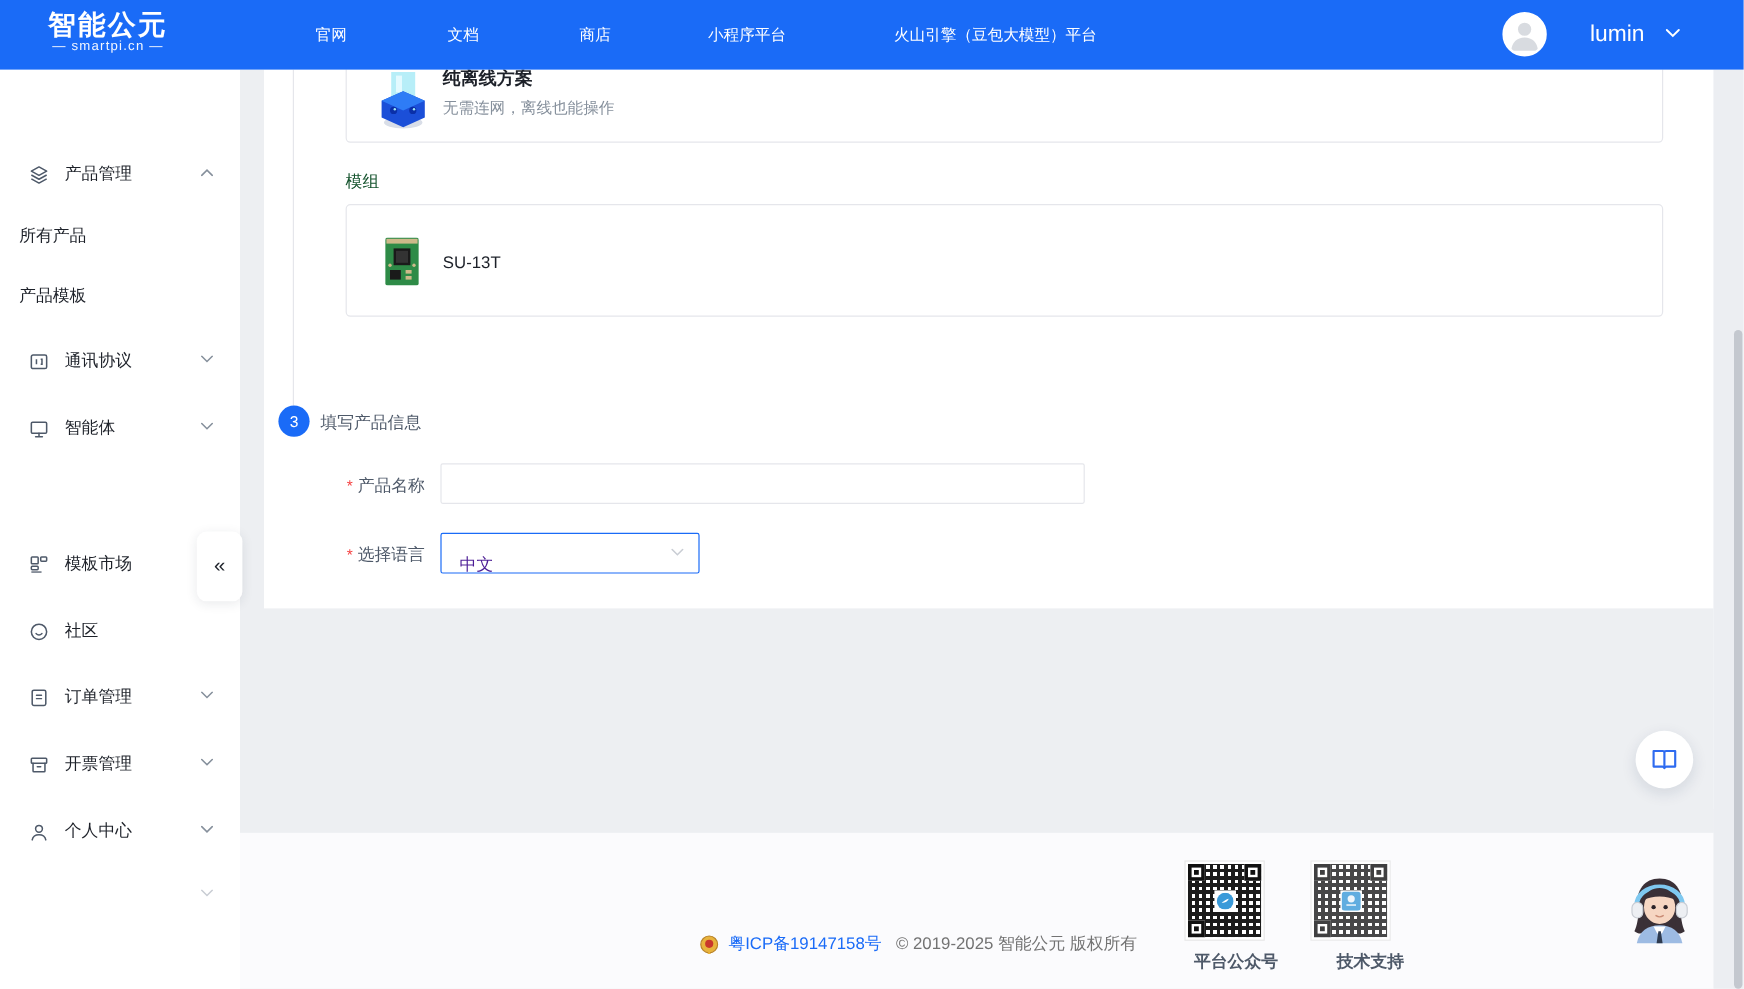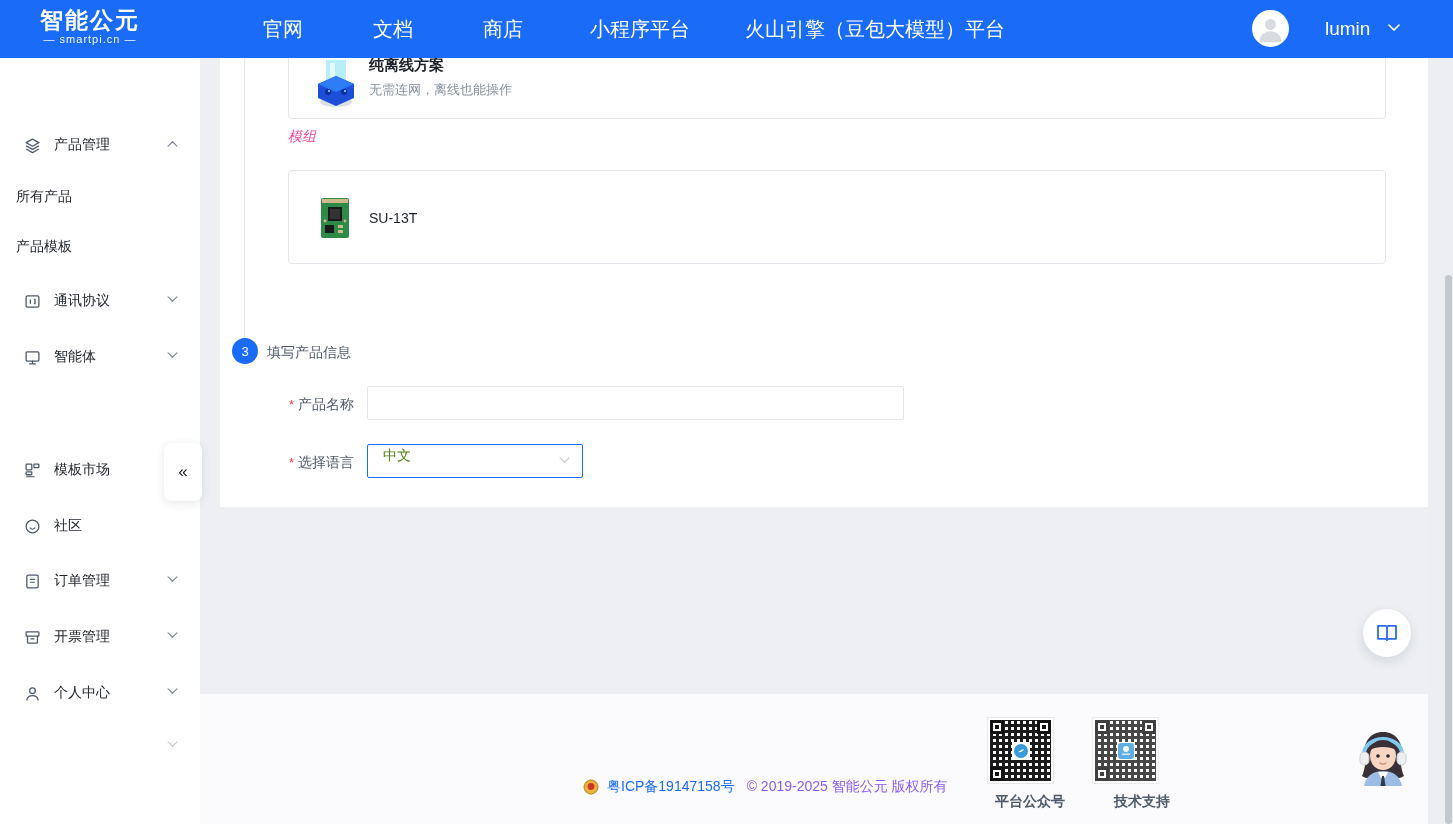--- a/index.html
+++ b/index.html
@@ -3,21 +3,21 @@
 <meta charset="utf-8">
 <style>
   * { margin:0; padding:0; box-sizing:border-box; }
   html,body { width:1453px; height:824px; font-family:"Liberation Sans","DejaVu Sans",sans-serif; background:#fff; overflow:hidden; }
 
   
   #topbar { position:absolute; left:0; top:0; width:1453px; height:58px; background:#1A6BF7; z-index:50; }
   #logo { position:absolute; left:40px; top:7px; color:#fff; text-align:center; cursor:pointer; }
   #logo .t { font-size:23px; font-weight:bold; letter-spacing:2px; line-height:26px; }
   #logo .s { font-size:11px; opacity:.95; letter-spacing:1px; }
-  .nav-item { position:absolute; top:0; height:58px; line-height:58px; color:#fff; font-size:20px; cursor:pointer; white-space:nowrap; }
+  .nav-item { position:absolute; top:0; height:58px; line-height:58px; color:#fff; font-size:13px; cursor:pointer; white-space:nowrap; }
   #avatar { position:absolute; left:1252px; top:10px; width:37px; height:37px; border-radius:50%; border:2px solid #fff; background:#fff; cursor:pointer; overflow:hidden; }
   #username { position:absolute; left:1325px; top:0; height:58px; line-height:58px; color:#fff; font-size:19px; cursor:pointer; }
   #user-chev { position:absolute; left:1388px; top:24px; cursor:pointer; }
 
   
   #sidebar { position:absolute; left:0; top:58px; width:200px; height:766px; background:#fff; z-index:10; }
   .side-item { position:absolute; left:0; width:200px; height:40px; display:flex; align-items:center; padding-left:24px; font-size:14px; color:#1D2129; cursor:pointer; }
   .side-item .lbl { margin-left:13px; }
   .side-sub { padding-left:16px; color:#1D2129; }
   .chev { position:absolute; right:22px; top:50%; margin-top:-5px; }
@@ -25,45 +25,45 @@
 
   
   #region-bg { position:absolute; left:200px; top:58px; width:1228px; height:766px; background:#EDEFF2; }
   #panel { position:absolute; left:220px; top:58px; width:1208px; height:449px; background:#fff; overflow:hidden; }
   #step-rail { position:absolute; left:24px; top:0; width:1px; height:280px; background:#E5E6EB; }
 
   .card { position:absolute; left:68px; width:1098px; background:#fff; border:1px solid #E5E6EB; border-radius:4px; cursor:pointer; }
   #card-offline { top:-36px; height:97px; }
   #card-offline .title { position:absolute; left:80px; top:33px; font-size:15px; font-weight:bold; color:#1D2129; }
   #card-offline .desc { position:absolute; left:80px; top:58px; font-size:13px; color:#86909C; }
-  #module-heading { position:absolute; left:68px; top:70px; font-size:14px; color:#ec4899;font-style:italic; }
+  #module-heading { position:absolute; left:68px; top:85px; font-size:14px; color:#14532d; }
   #card-module { top:112px; height:94px; }
   #card-module .mname { position:absolute; left:80px; top:39px; font-size:14px; color:#1D2129; }
 
   #step-badge { position:absolute; left:12px; top:280px; width:26px; height:26px; border-radius:50%; background:#1A6BF7; color:#fff; font-size:13px; display:flex; align-items:center; justify-content:center; }
   #step-label { position:absolute; left:47px; top:286px; font-size:14px; color:#4E5969; }
 
   .form-label { position:absolute; left:69px; font-size:14px; color:#4E5969; }
   .req { color:#F53F3F; margin-right:4px; font-size:13px; }
   #name-input { position:absolute; left:147px; top:328px; width:537px; height:34px; border:1px solid #E5E6EB; border-radius:2px; background:#fff; padding:0 12px; font-size:14px; color:#1D2129; outline:none; }
   #lang-select { position:absolute; left:147px; top:386px; width:216px; height:34px; border:1.5px solid #1A6BF7; border-radius:2px; background:#fff; cursor:pointer; }
-  #lang-select .val { position:absolute; left:15px; top:2px; font-size:14px; color:#4d7c0f; }
+  #lang-select .val { position:absolute; left:15px; top:17px; font-size:14px; color:#4c1d95; }
   #lang-select .sel-chev { position:absolute; right:12px; top:12px; }
 
   #next-btn { position:absolute; left:480px; top:497px; width:199px; height:34px; background:#94BFFF; border:none; border-radius:2px; color:#fff; font-size:14px; cursor:not-allowed; font-family:inherit; }
 
   
   #book-fab { position:absolute; left:1363px; top:609px; width:48px; height:48px; border-radius:50%; background:#fff; box-shadow:0 4px 12px rgba(20,40,80,.12); display:flex; align-items:center; justify-content:center; cursor:pointer; z-index:40; }
 
   
   #gray-band { position:absolute; left:200px; top:674px; width:1228px; height:20px; background:#EDEFF2; }
   #footer { position:absolute; left:200px; top:694px; width:1228px; height:130px; background:#FBFBFD; }
   #icp-row { position:absolute; left:383px; top:84px; display:flex; align-items:center; font-size:14px; }
   #icp-row a { color:#1A6BF7; text-decoration:none; margin:0 6px 0 8px; cursor:pointer; }
-  #icp-row .copy { color:#8b5cf6; margin-left:6px; }
+  #icp-row .copy { color:#737373; margin-left:6px; }
   .qr { position:absolute; top:24px; width:65px; height:65px; background:
         repeating-linear-gradient(0deg,#1b1b1b 0 3px,transparent 3px 6px),
         repeating-linear-gradient(90deg,#1b1b1b 0 3px,#fff 3px 6px); border:2px solid #fff; outline:1px solid #e8e8e8; }
   .qr.light { opacity:.8; }
   .finder { position:absolute; width:14px; height:14px; border:3px solid #111; background:#fff; }
   .finder::after { content:""; position:absolute; left:2px; top:2px; width:4px; height:4px; background:#111; }
   .qr-logo { position:absolute; left:50%; top:50%; transform:translate(-50%,-50%); width:18px; height:18px; background:#fff; display:flex; align-items:center; justify-content:center; }
   .qr-label { position:absolute; top:99px; width:90px; text-align:right; font-size:14px; color:#4E5969;font-weight:bold; }
 
   #mascot { position:absolute; left:1352px; top:728px; cursor:pointer; z-index:40; }

